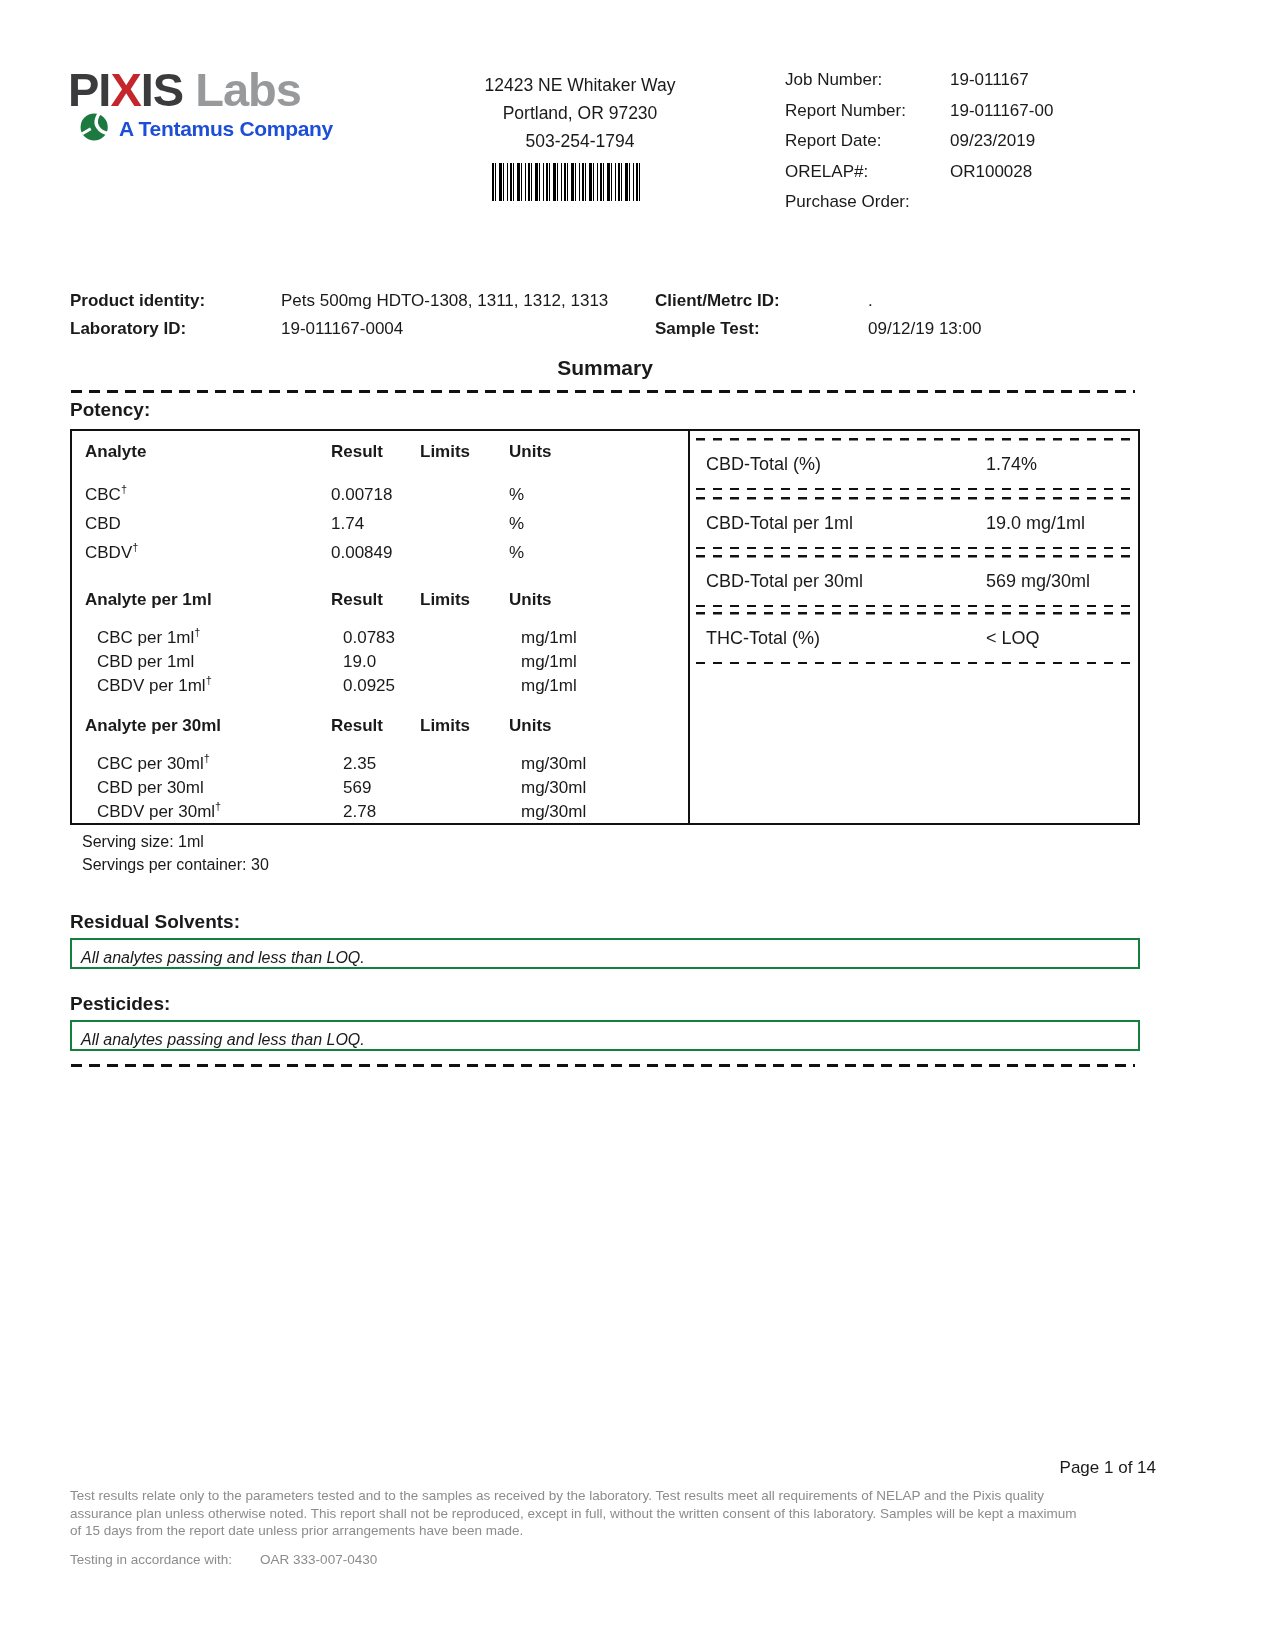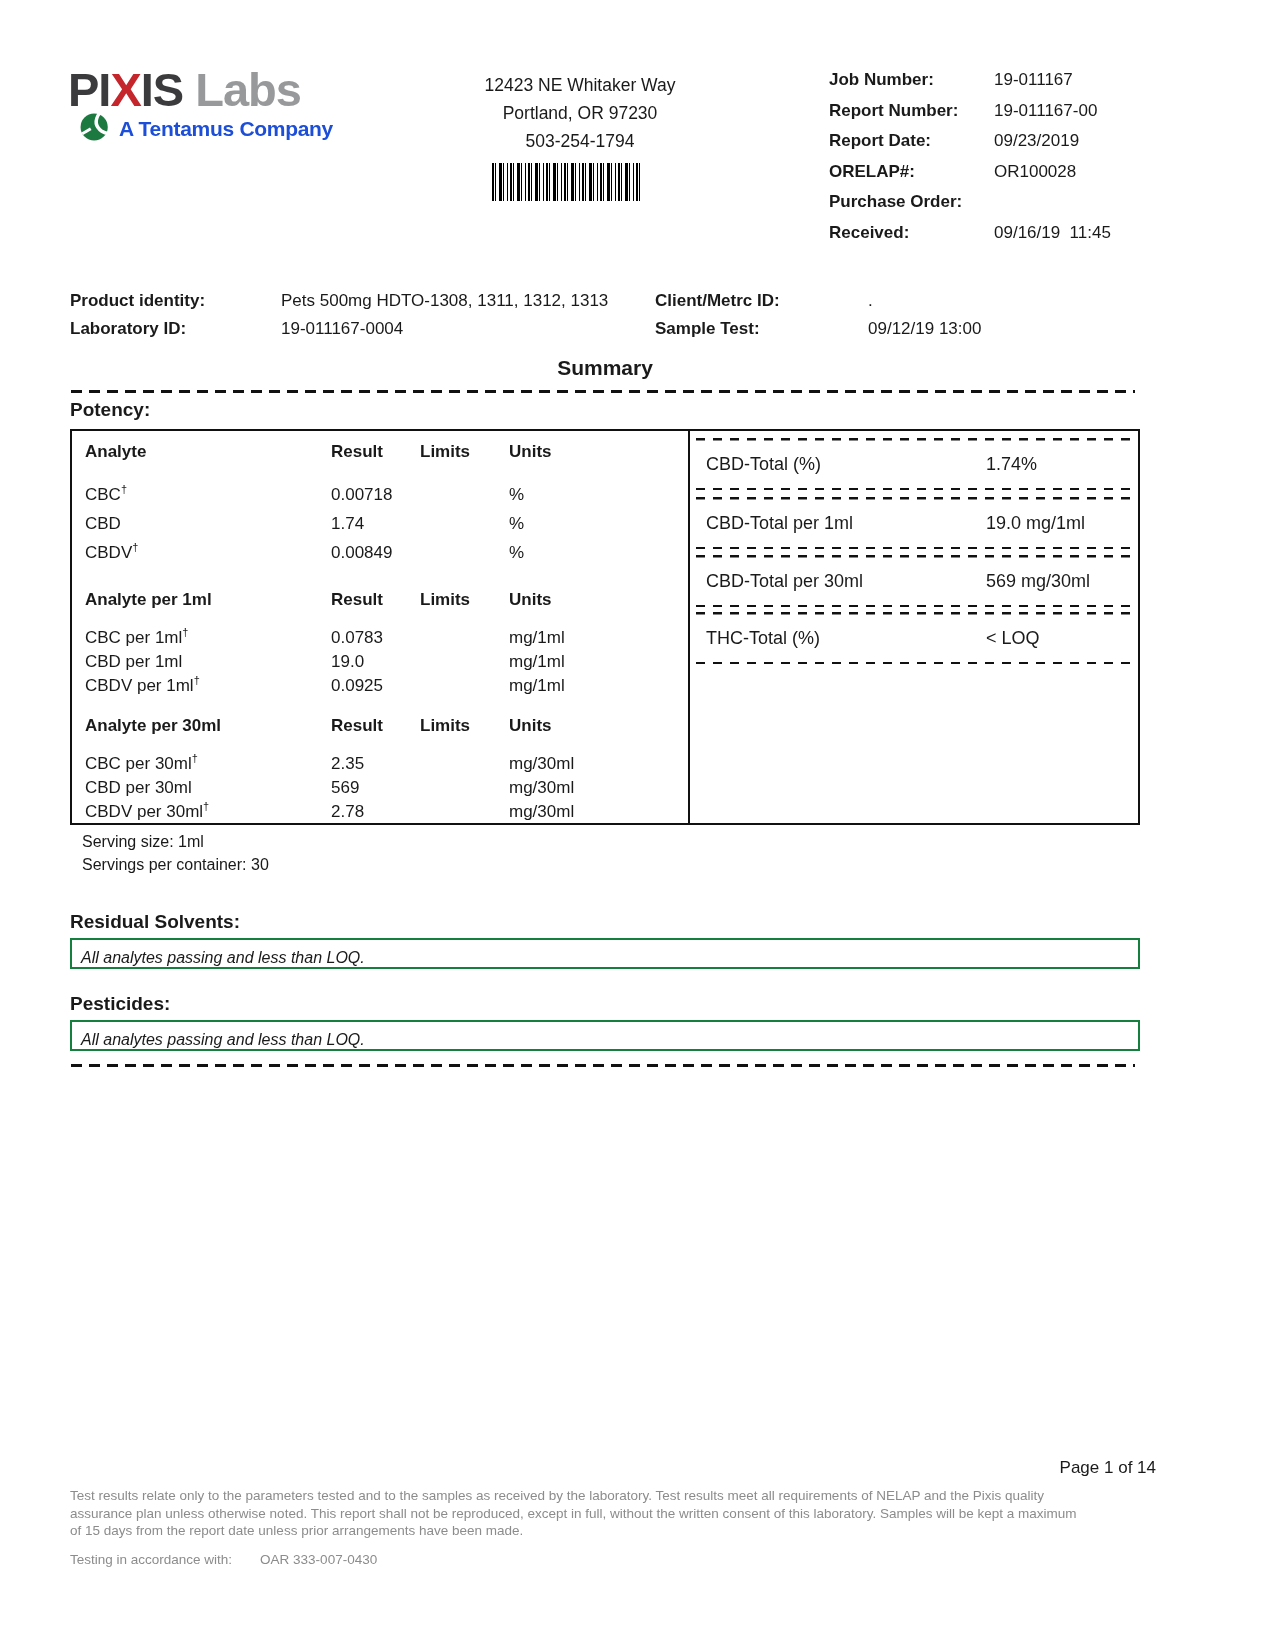--- a/index.html
+++ b/index.html
@@ -14,37 +14,37 @@
   .brand .labs{color:#97999b;margin-left:12px;letter-spacing:-1px;}
   .tagline{position:absolute;left:78px;top:110px;display:flex;align-items:center;gap:7px;}
   .tagline .t-text{font-weight:bold;font-size:21px;color:#1d4ed8;letter-spacing:-0.3px;}
   .addr{position:absolute;left:420px;top:71px;width:320px;text-align:center;font-size:17.5px;line-height:28px;}
   .barcode{position:absolute;left:492px;top:163px;width:150px;height:38px;
     background:repeating-linear-gradient(90deg,
       #000 0 2px,#fff 2px 3px,#000 3px 4px,#fff 4px 7px,#000 7px 10px,
       #fff 10px 11px,#000 11px 12px,#fff 12px 15px,#000 15px 16px,#fff 16px 18px);}
   .hinfo{position:absolute;left:785px;top:70px;}
   .hinfo-row{display:flex;height:30.5px;align-items:flex-start;font-size:17px;}
-  .hinfo-label{width:165px;font-weight:bold;margin-left:44px;}
+  .hinfo-label{width:165px;font-weight:normal;}
   .hinfo-value{white-space:pre;}
   
   .abs{position:absolute;font-size:17px;}
   .b{font-weight:bold;}
   
   .summary-title{position:absolute;left:70px;top:356px;width:1070px;text-align:center;font-weight:bold;font-size:21px;}
   .dashed-sep{position:absolute;height:3px;
     background:repeating-linear-gradient(90deg,#111 0 11px,transparent 11px 18px);}
   .potency-label{position:absolute;left:70px;top:399px;font-weight:bold;font-size:19px;}
   .potency-box{position:absolute;left:70px;top:429px;width:1066px;height:392px;border:2px solid #111;}
   .pot-left{position:absolute;left:0;top:0;bottom:0;width:616px;border-right:2px solid #111;}
   .pot-sec{position:absolute;left:13px;right:8px;}
   .pot-row{display:grid;grid-template-columns:246px 89px 89px auto;font-size:17px;align-items:end;}
   .pot-head{height:34px;font-weight:bold;align-items:start;}
   .r29{height:29px;}
-  .r24{height:24px;}
+  .r24{height:24px;margin-left:12px;}
   .pot-row sup{font-size:11px;line-height:0;}
   .pot-right{position:absolute;left:618px;right:0;top:0;bottom:0;}
   .total-row{position:absolute;left:6px;right:6px;height:52px;display:flex;align-items:center;font-size:18px;
     background-image:repeating-linear-gradient(90deg,#111 0 9px,transparent 9px 17px),
                      repeating-linear-gradient(90deg,#111 0 9px,transparent 9px 17px);
     background-size:100% 2.5px,100% 2.5px;background-position:0 0,0 100%;background-repeat:no-repeat;}
   .total-label{padding-left:10px;}
   .total-value{position:absolute;left:290px;}
   .serving{position:absolute;left:82px;font-size:16px;}
   
@@ -97,24 +97,20 @@
       <span class="hinfo-value">09/23/2019</span>
     </div>
     <div class="hinfo-row">
       <span class="hinfo-label">ORELAP#:</span>
       <span class="hinfo-value">OR100028</span>
     </div>
     <div class="hinfo-row">
       <span class="hinfo-label">Purchase Order:</span>
       <span class="hinfo-value"></span>
     </div>
-    <div class="hinfo-row">
-      <span class="hinfo-label">Received:</span>
-      <span class="hinfo-value">09/16/19  11:45</span>
-    </div>
   </div>
 
   <span class="abs b" style="left:70px;top:291px;">Product identity:</span>
   <span class="abs" style="left:281px;top:291px;">Pets 500mg HDTO-1308, 1311, 1312, 1313</span>
   <span class="abs b" style="left:655px;top:291px;">Client/Metrc ID:</span>
   <span class="abs" style="left:868px;top:291px;">.</span>
   <span class="abs b" style="left:70px;top:319px;">Laboratory ID:</span>
   <span class="abs" style="left:281px;top:319px;">19-011167-0004</span>
   <span class="abs b" style="left:655px;top:319px;">Sample Test:</span>
   <span class="abs" style="left:868px;top:319px;">09/12/19 13:00</span>

